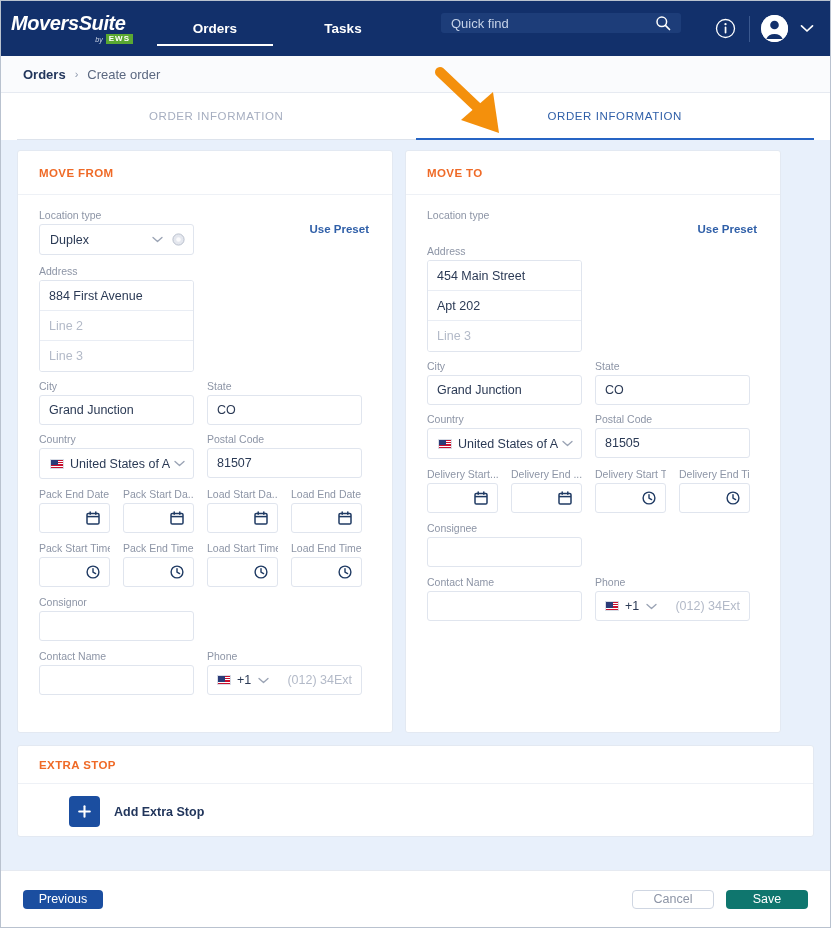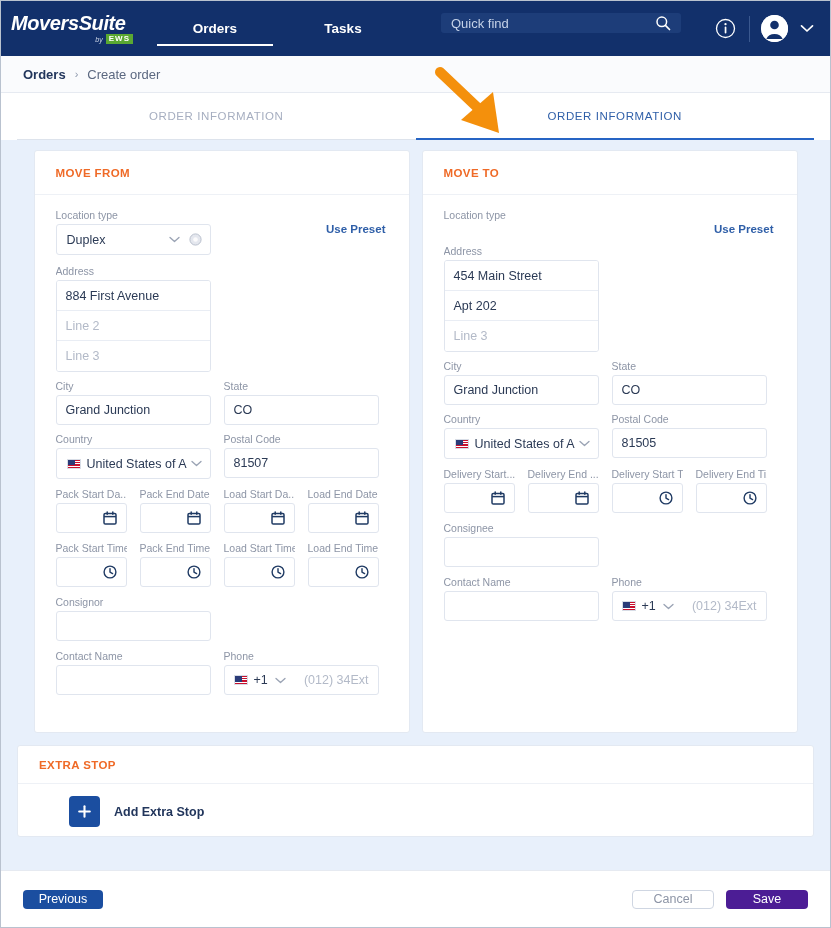--- a/index.html
+++ b/index.html
@@ -96,21 +96,21 @@
   .tab.active:after {
     content:""; position:absolute; bottom:-1px; left:50%; width:50%;
     height:2px; background:#2664c4;
   }
 
   
   .page {
     background:#e8f0fb; padding: 10px 16px 0 16px;
     height: 730px;
   }
-  .panels { display:flex; gap: 12px; justify-content: center; }
+  .panels { display:flex; gap: 12px; }
   .panel {
     background:#ffffff; border:1px solid #e3e9f2; border-radius:3px;
     width: 376px; height: 583px; position:relative;
   }
   .panel-head {
     height: 44px; display:flex; align-items:center;
     padding-left: 21px; border-bottom:1px solid #eef1f6;
   }
   .panel-title {
     color:#ef6a27; font-size: 11.5px; font-weight:bold; letter-spacing:0.4px;
@@ -190,21 +190,21 @@
     position:absolute; left:0; right:0; bottom:0; height:57px;
     background:#ffffff; border-top:1px solid #e6eaf1;
     display:flex; align-items:center; padding: 0 22px;
   }
   .btn {
     height:19px; border-radius:4px; display:flex; align-items:center;
     justify-content:center; font-size:12.5px; cursor:pointer;
   }
   .btn-prev { width:80px; background:#1b4ea0; color:#fff; }
   .btn-cancel { width:82px; background:#fff; border:1px solid #cfd6e2; color:#8d95a6; margin-left:auto; }
-  .btn-save { width:82px; background:#4c1d95; color:#fff; margin-left:12px; }
+  .btn-save { width:82px; background:#0f766e; color:#fff; margin-left:12px; }
 
   
   .arrow-ann { position:absolute; left:430px; top:62px; pointer-events:none; z-index:40; }
 </style>
 </head>
 <body>
 
 <div class="screen">
 
   <div class="topnav">
@@ -339,32 +339,32 @@
               </div>
             </div>
             <div class="col155">
               <div class="fld-label">Postal Code</div>
               <div class="inp">81507</div>
             </div>
           </div>
 
           <div class="grid4" style="margin-top:9px">
             <div class="col4">
-              <div class="fld-label">Pack Start Da..</div>
+              <div class="fld-label">Pack End Date</div>
               <div class="inp inp-icon">
                 <svg width="14" height="14" viewBox="0 0 14 14">
                   <rect x="1" y="2.4" width="12" height="10.6" rx="1.3" fill="none" stroke="#1f3a63" stroke-width="1.5"></rect>
                   <line x1="1" y1="5.6" x2="13" y2="5.6" stroke="#1f3a63" stroke-width="1.5"></line>
                   <line x1="4.2" y1="0.9" x2="4.2" y2="3.2" stroke="#1f3a63" stroke-width="1.5" stroke-linecap="round"></line>
                   <line x1="9.8" y1="0.9" x2="9.8" y2="3.2" stroke="#1f3a63" stroke-width="1.5" stroke-linecap="round"></line>
                 </svg>
               </div>
             </div>
             <div class="col4">
-              <div class="fld-label">Pack End Date</div>
+              <div class="fld-label">Pack Start Da..</div>
               <div class="inp inp-icon">
                 <svg width="14" height="14" viewBox="0 0 14 14">
                   <rect x="1" y="2.4" width="12" height="10.6" rx="1.3" fill="none" stroke="#1f3a63" stroke-width="1.5"></rect>
                   <line x1="1" y1="5.6" x2="13" y2="5.6" stroke="#1f3a63" stroke-width="1.5"></line>
                   <line x1="4.2" y1="0.9" x2="4.2" y2="3.2" stroke="#1f3a63" stroke-width="1.5" stroke-linecap="round"></line>
                   <line x1="9.8" y1="0.9" x2="9.8" y2="3.2" stroke="#1f3a63" stroke-width="1.5" stroke-linecap="round"></line>
                 </svg>
               </div>
             </div>
             <div class="col4">

